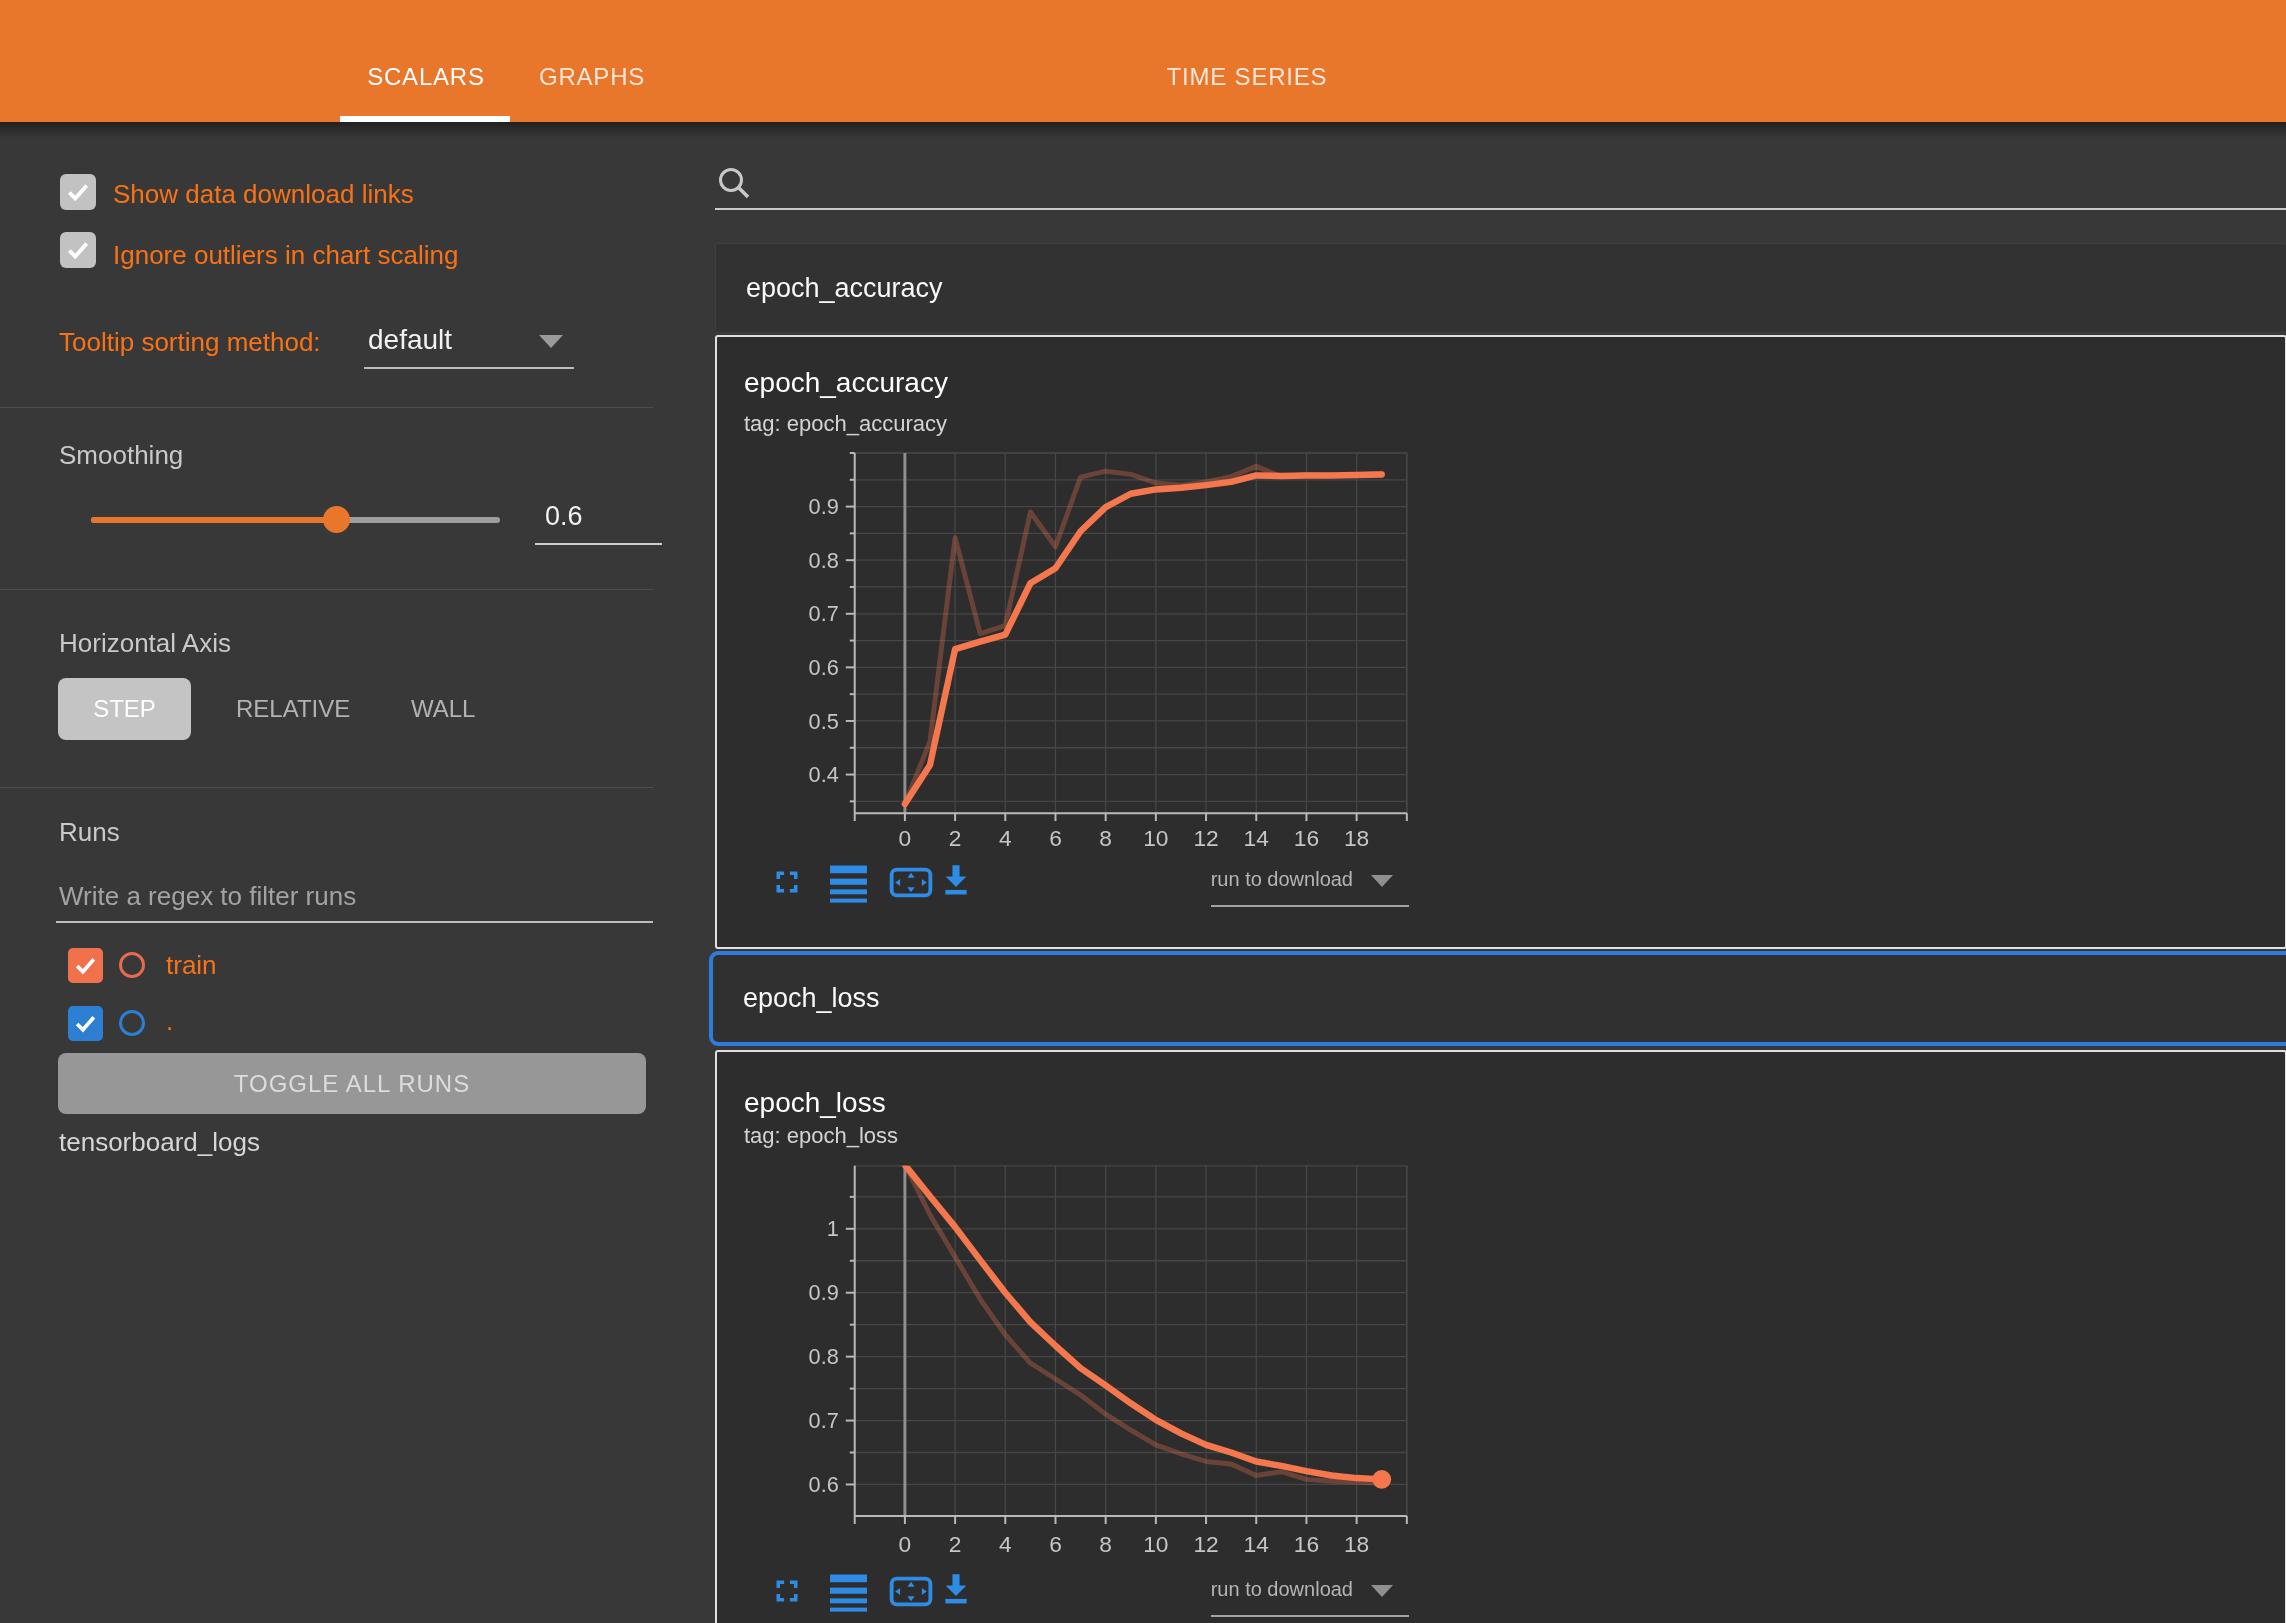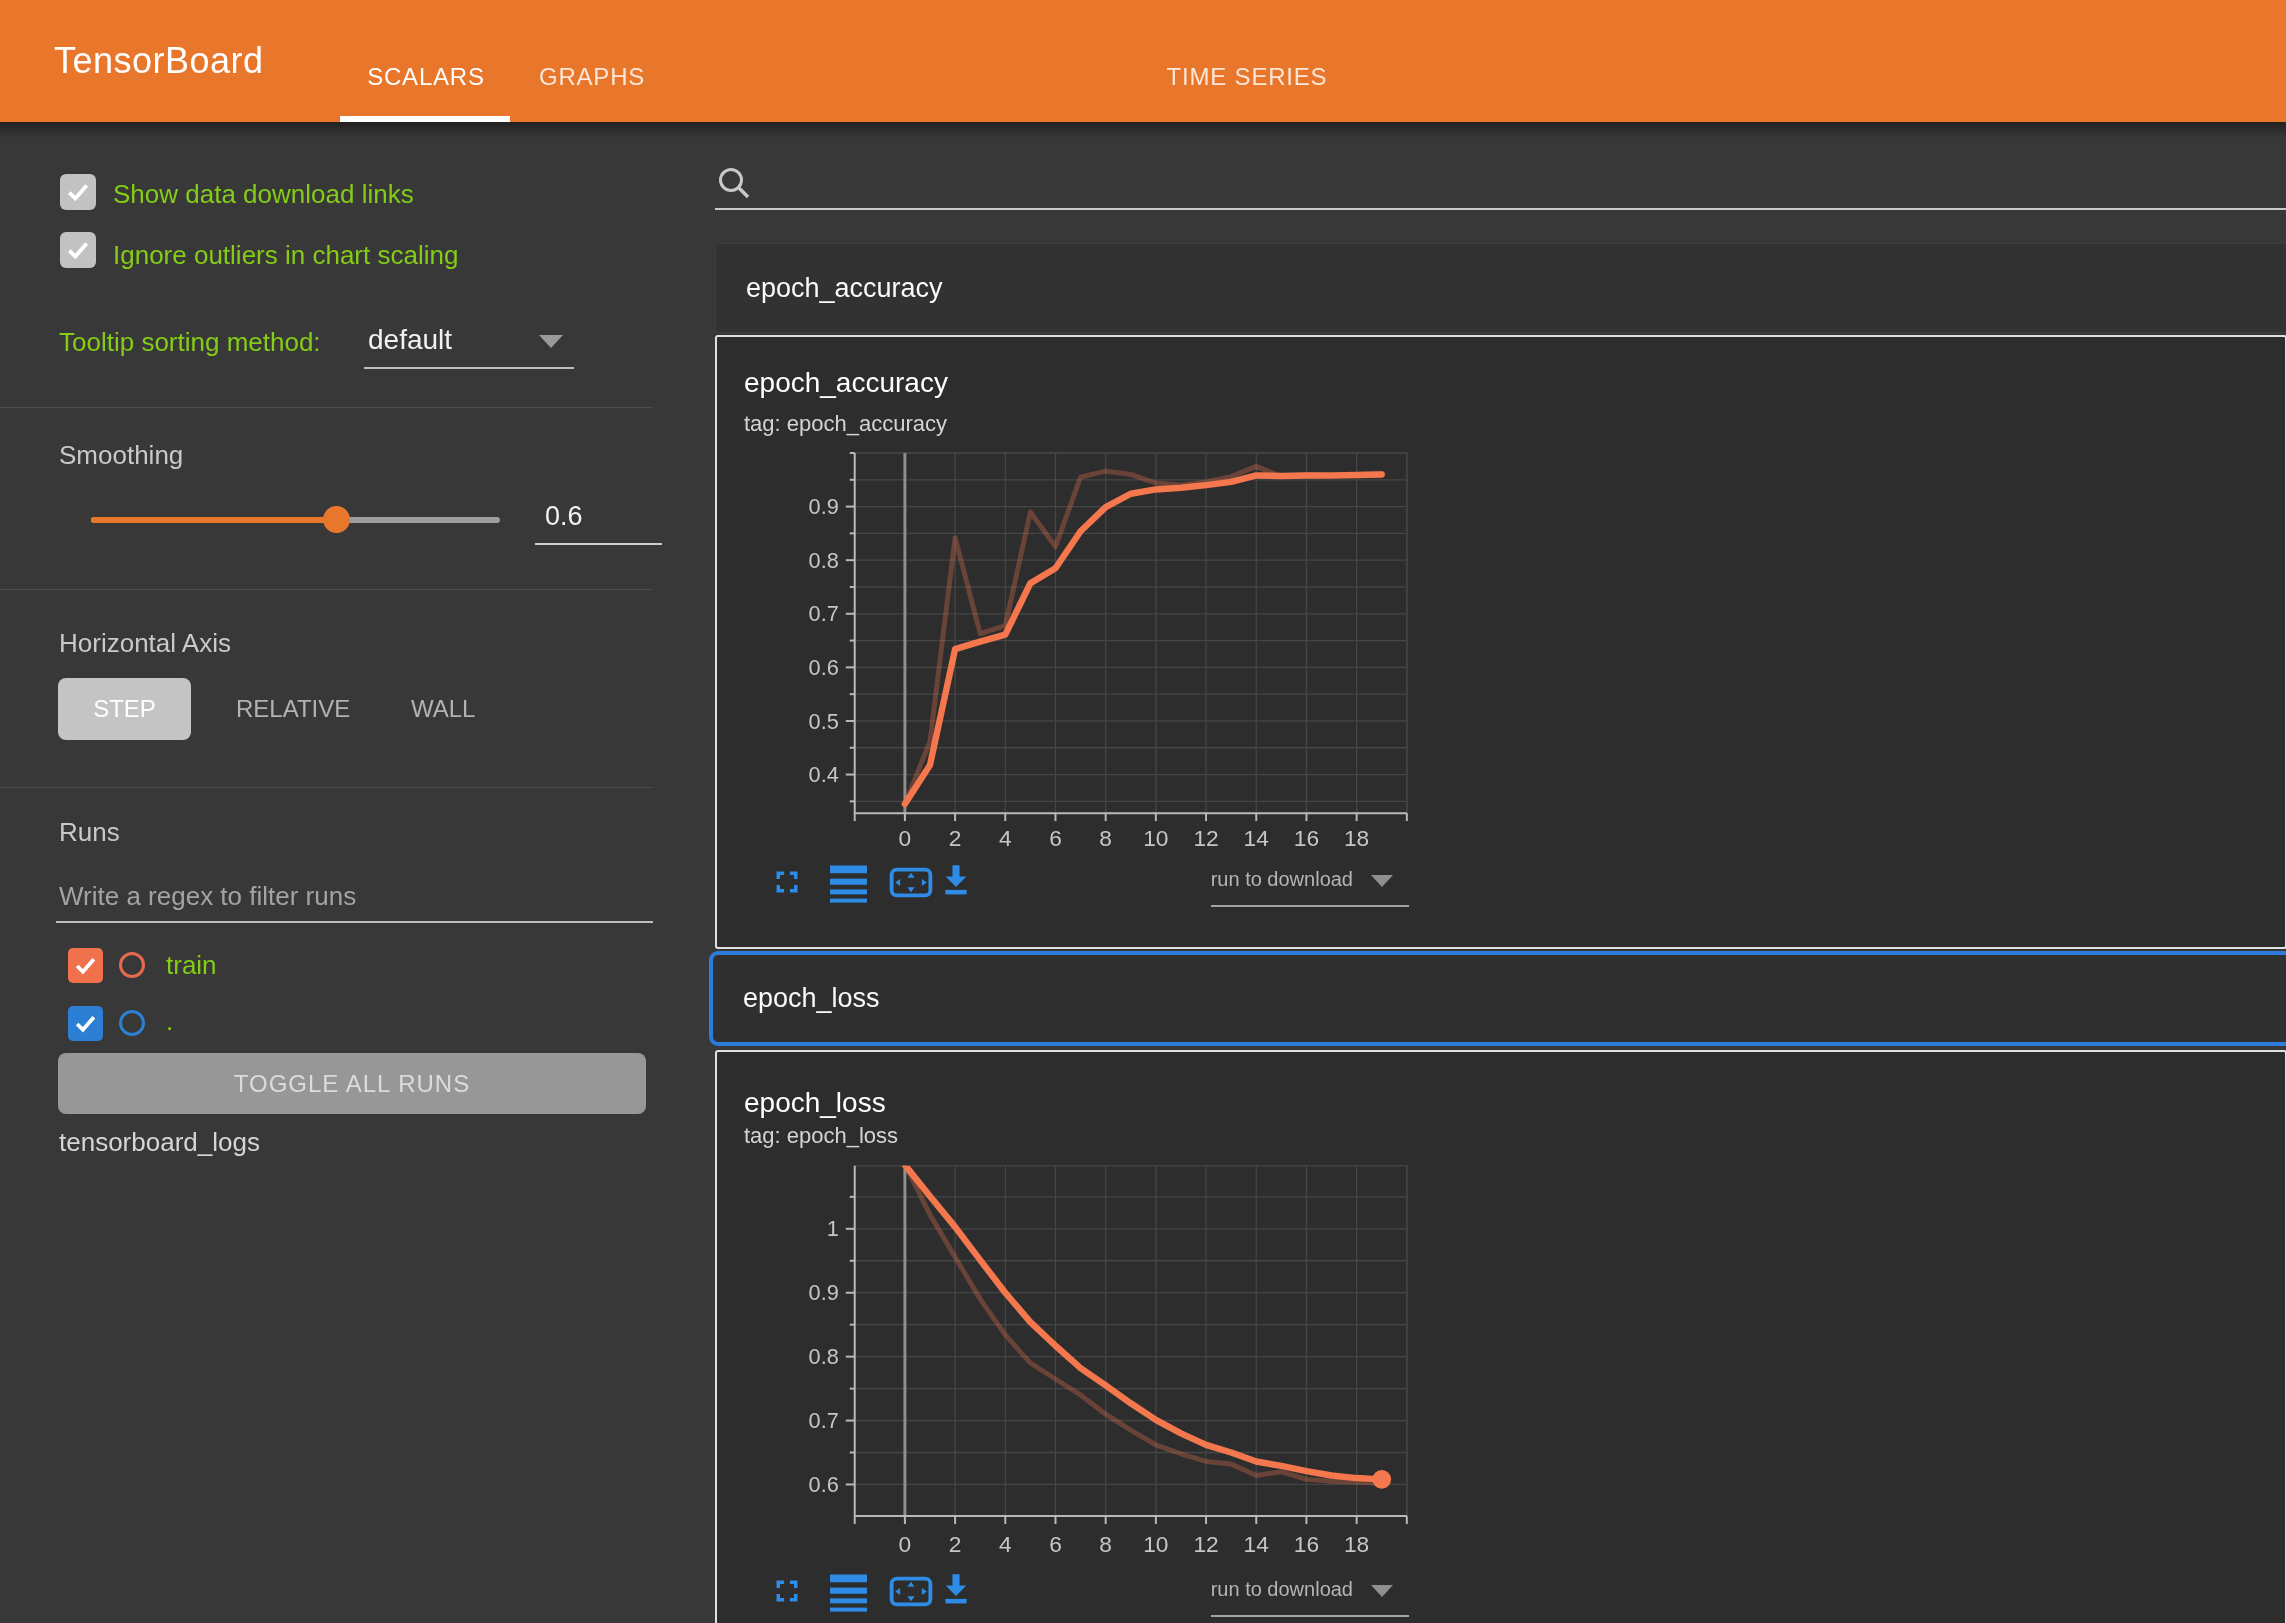--- a/index.html
+++ b/index.html
@@ -13,21 +13,21 @@
   .topbar{left:0;top:0;width:2287px;height:122px;background:#e8762b;}
   .topbar-shadow{left:0;top:122px;width:2287px;height:16px;
     background:linear-gradient(rgba(0,0,0,.42),rgba(0,0,0,0));}
   .logo{left:54px;top:0;height:122px;display:flex;align-items:center;
     color:#fff;font-size:36px;font-weight:500;letter-spacing:0.5px;}
   .tab{top:0;height:154px;display:flex;align-items:center;transform:translateX(-50%);
     color:rgba(255,255,255,.82);font-size:24px;font-weight:500;letter-spacing:0.8px;cursor:pointer;}
   .tab.active{color:#fff;}
   .tab-underline{left:340px;top:116px;width:170px;height:6px;background:#fff;}
   
-  .side-label{color:#84cc16;font-size:26px;}
+  .side-label{color:#f97316;font-size:26px;}
   .dim{color:#c9c9c9;}
   .divider{left:0;width:653px;height:1px;background:#4d4d4d;}
   .cbx{width:36px;height:36px;border-radius:6px;background:#c2c2c2;
     display:flex;align-items:center;justify-content:center;cursor:pointer;}
   .cbx svg{display:block;}
   .runrow-cbx{width:35px;height:35px;border-radius:5px;}
   .circle-swatch{width:20px;height:20px;border-radius:50%;border:3.5px solid #fff;background:transparent;}
   .underline{height:2px;background:#bdbdbd;}
   .tri{width:0;height:0;border-left:12px solid transparent;border-right:12px solid transparent;
     border-top:13px solid #9a9a9a;}
@@ -47,21 +47,20 @@
   .placeholder{color:#a3a3a3;}
   svg.chart text{font-family:"Liberation Sans",sans-serif;}
 </style>
 </head>
 <body>
 
 <div id="root">
 
   <div class="abs topbar"></div>
   <div class="abs topbar-shadow"></div>
-  <div class="abs logo">TensorBoard</div>
   <div class="abs tab active" style="left:426px;">SCALARS</div>
   <div class="abs tab" style="left:592px;">GRAPHS</div>
   <div class="abs tab" style="left:1247px;">TIME SERIES</div>
   <div class="abs tab-underline"></div>
 
   <div class="abs cbx" style="left:60px;top:174px;">
     <svg width="26" height="26" viewBox="0 0 24 24">
       <polyline points="4,12.5 9.5,18 20,6" fill="none" stroke="#ffffff" stroke-width="3.6"></polyline>
       </svg>
   </div>

